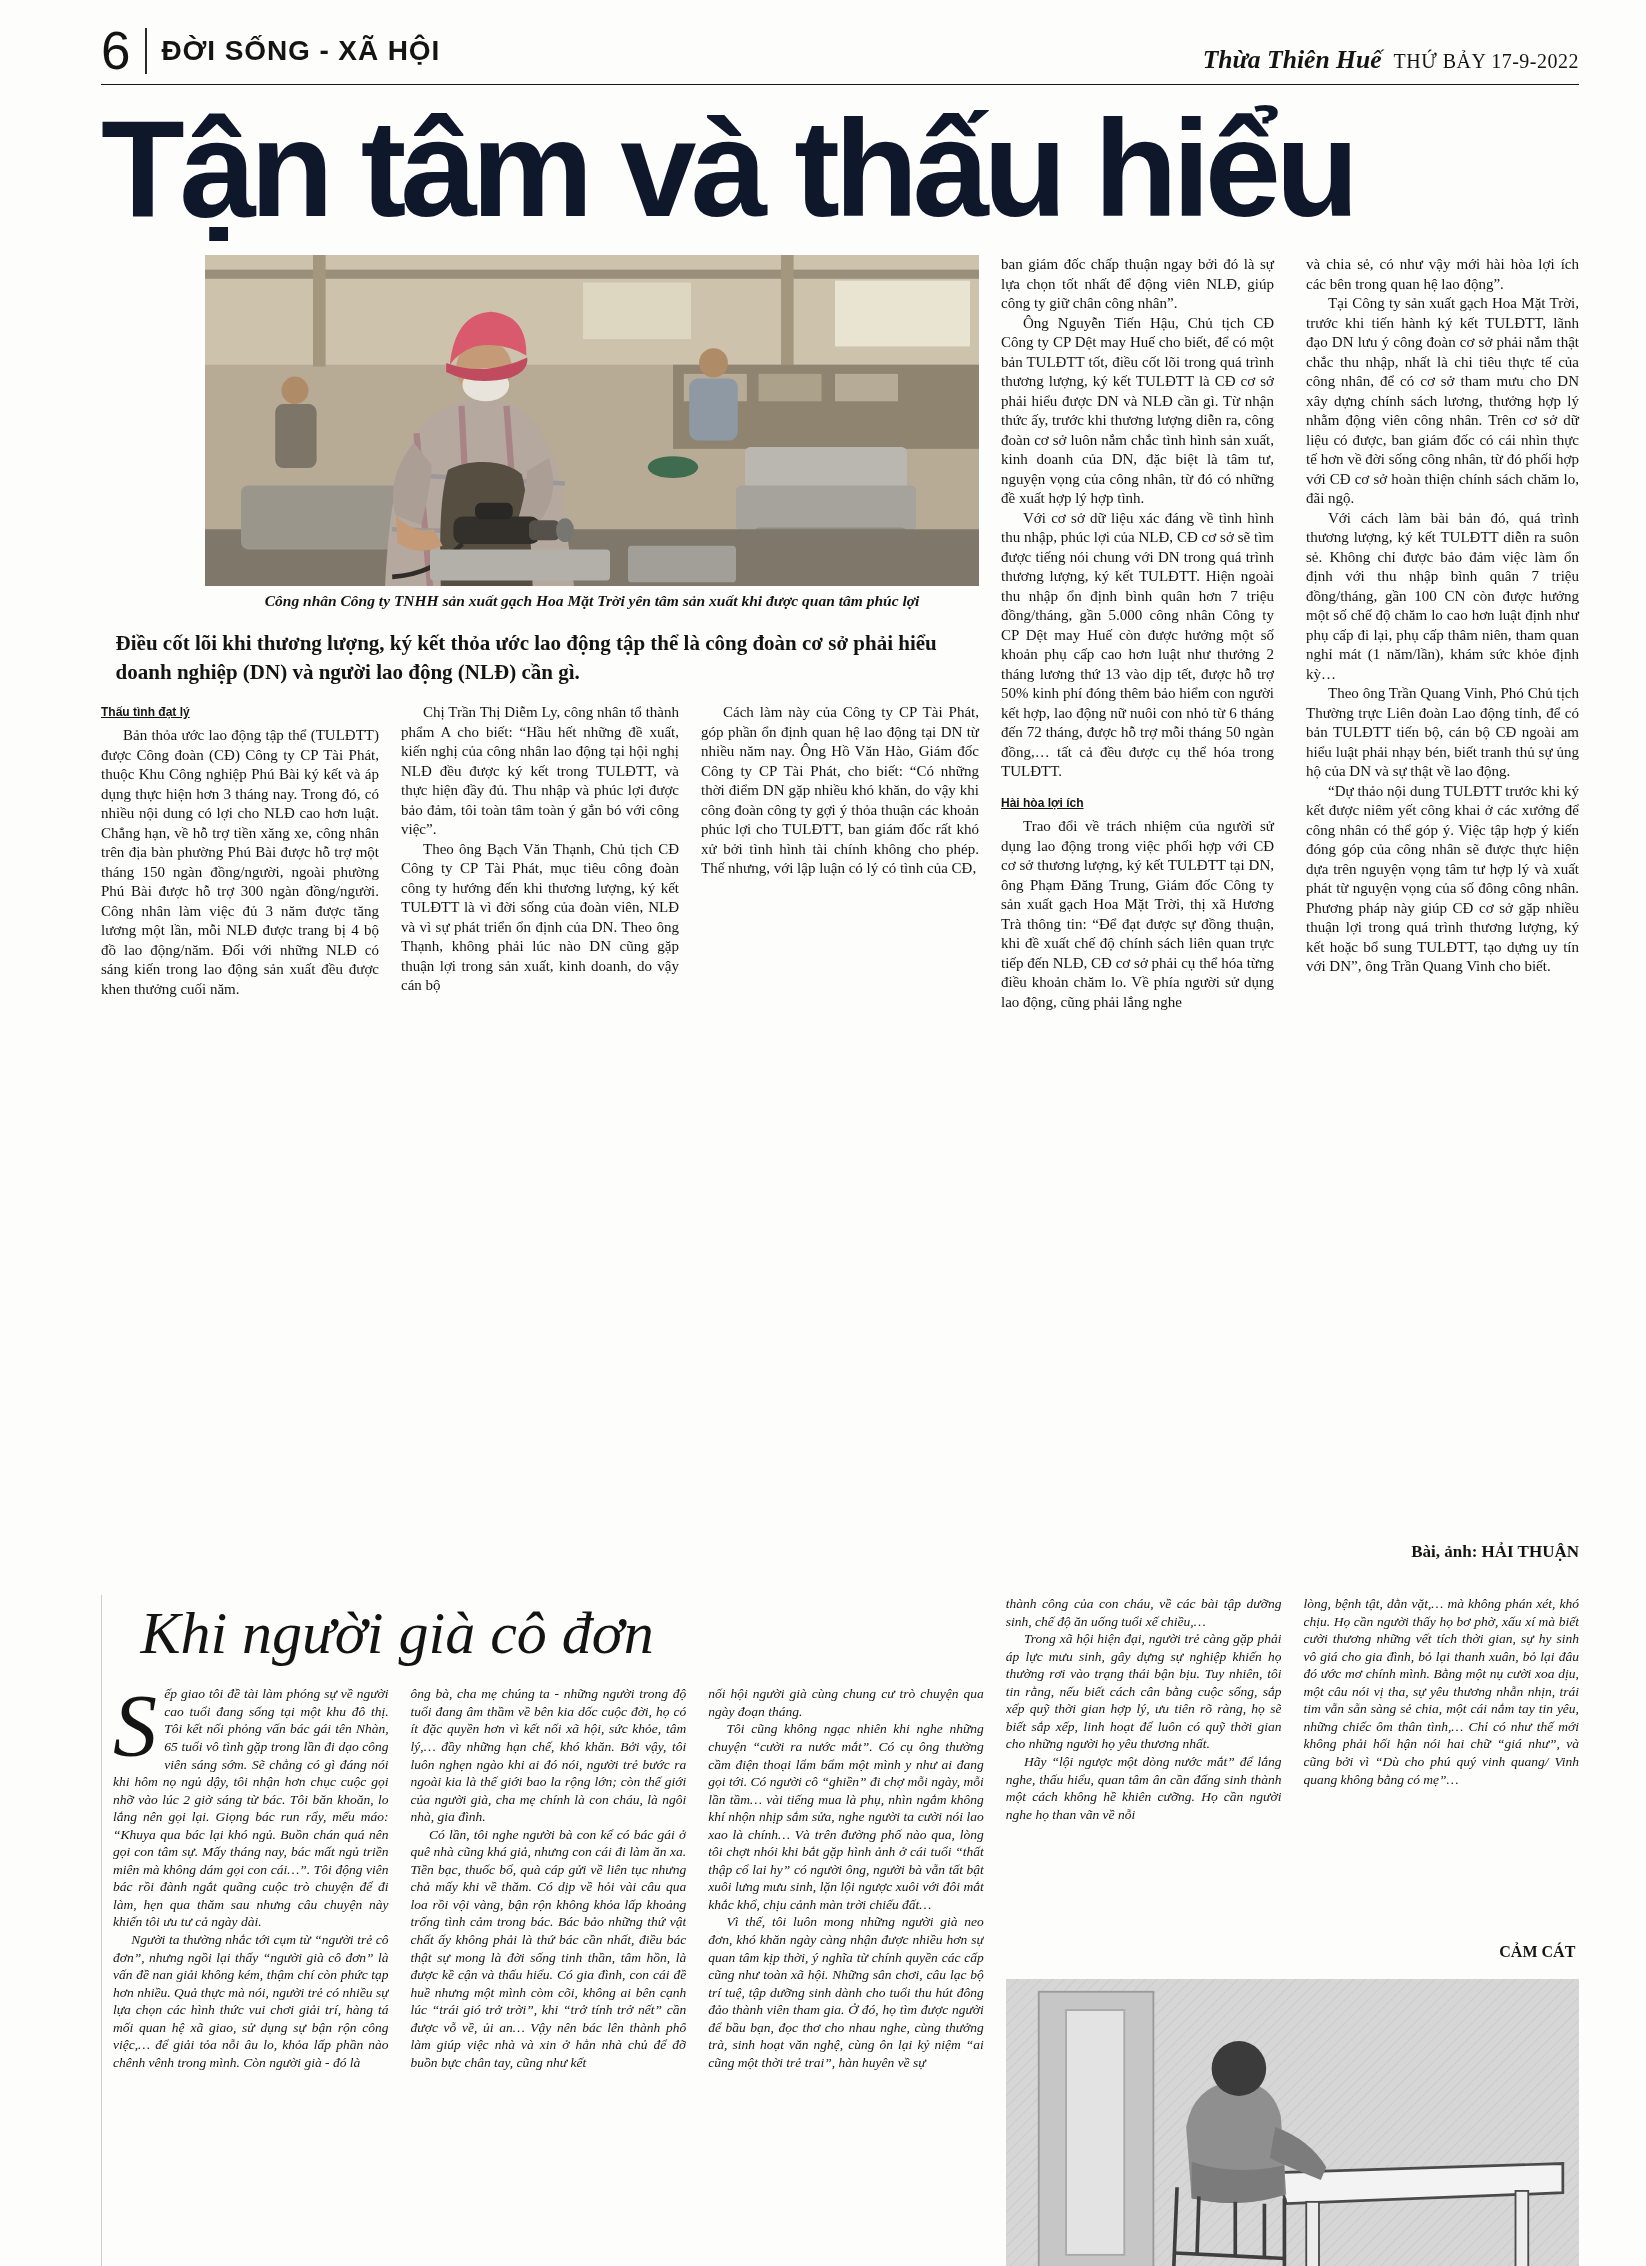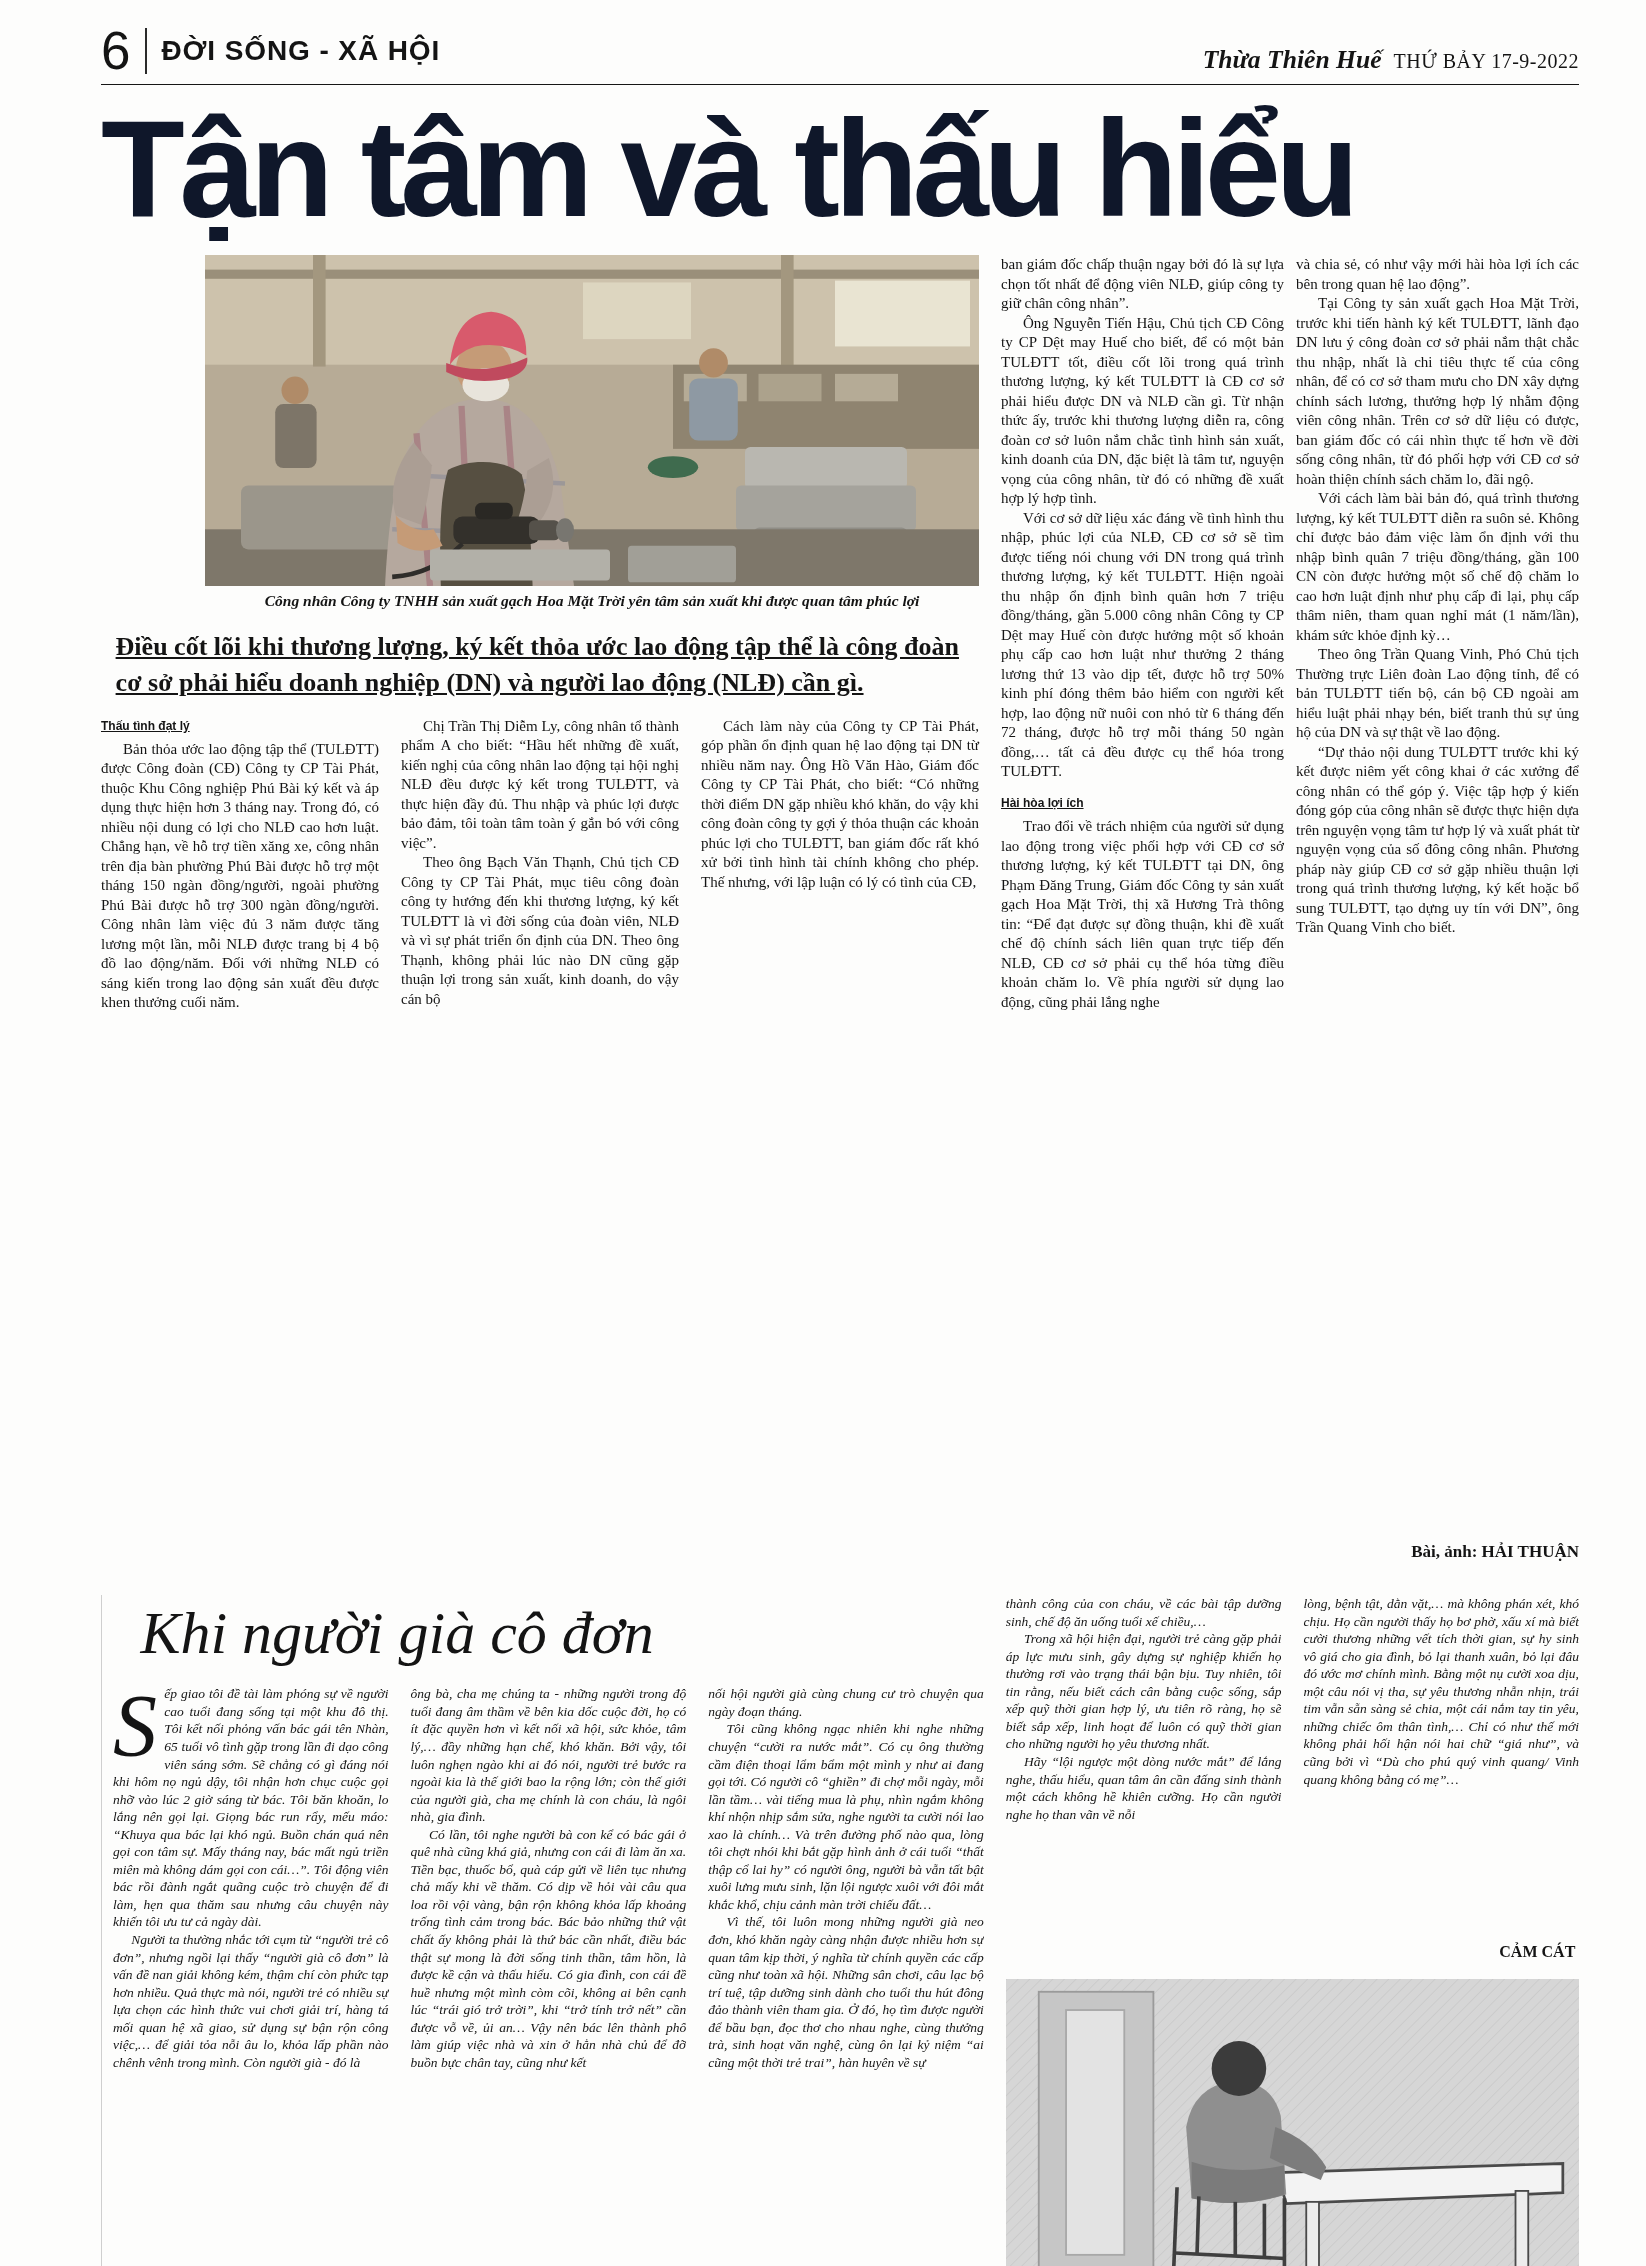--- a/index.html
+++ b/index.html
@@ -25,26 +25,26 @@
   .headline {
     font-family:"Liberation Sans", sans-serif; font-weight:bold;
     font-size:137px; line-height:1.0; letter-spacing:-5.5px; 
     margin:14.6px 0 18.3px; color:#0f172a;
   }
 
   
   .grid-top { display:grid; grid-template-columns:repeat(5,1fr); column-gap:22px;
               min-height:1307px; align-items:stretch; }
   .zone-left { grid-column:1/4; }
-  .zone-right { grid-column:4/6; display:grid; grid-template-columns:1fr 1fr; column-gap:12px; }
+  .zone-right { grid-column:4/6; display:grid; grid-template-columns:1fr 1fr; column-gap:32px; }
   .photo-block { margin-left:104px; }
   .photo-frame { width:100%; height:331px; overflow:hidden; background:#b7ab96; }
   .photo-frame svg { display:block; width:100%; height:100%; }
   .photo-caption { font-size:15.5px; font-style:italic; font-weight:bold; text-align:center; margin:6.4px 0 0; }
-  .lead { font-size:26px; font-weight:bold; line-height:1.38; margin:18.3px 5.5px 16.4px 14.6px;text-decoration:underline; }
+  .lead { font-size:21px; font-weight:bold; line-height:1.38; margin:18.3px 5.5px 16.4px 14.6px; }
   .subcols { display:grid; grid-template-columns:repeat(3,1fr); column-gap:22px; align-items:start; }
   .subhead { font-family:"Liberation Sans", sans-serif; font-size:12px; font-weight:bold;
              text-decoration:underline; margin:1.8px 0 7.3px; }
   .subhead.mid { margin-top:14.6px; }
   .para { font-size:15px; line-height:1.3; text-align:justify; text-indent:22px; margin:0; }
   .para.cont { text-indent:0; }
   .colflex { display:flex; flex-direction:column; }
   .byline1 { margin-top:auto; text-align:right; font-weight:bold; font-size:17px; padding-top:12.8px; }
 
   

